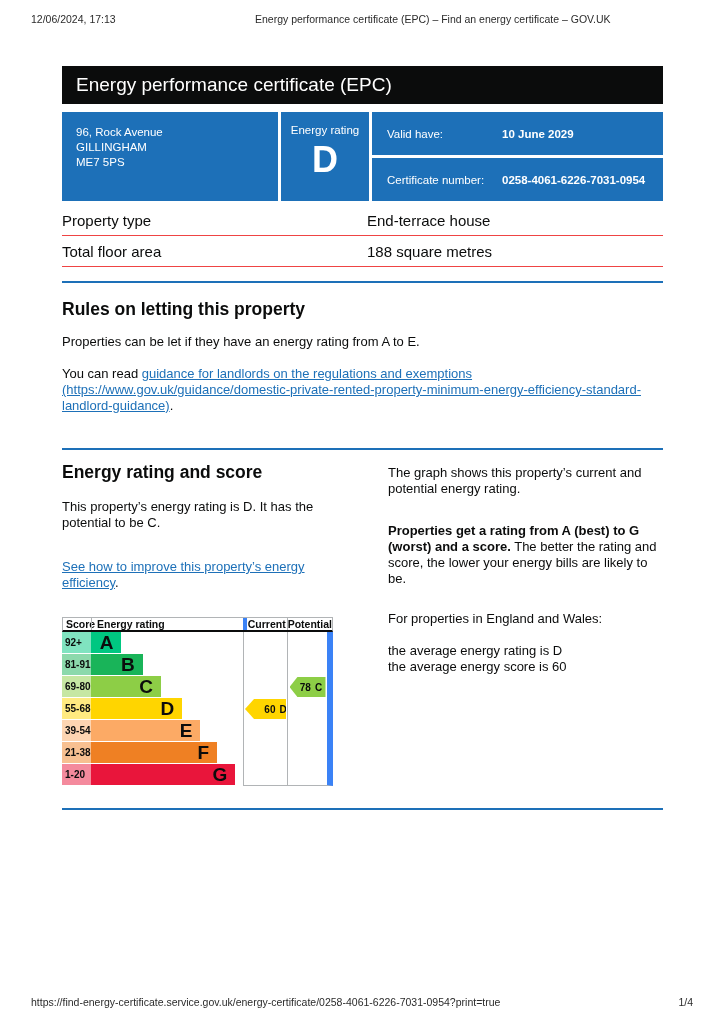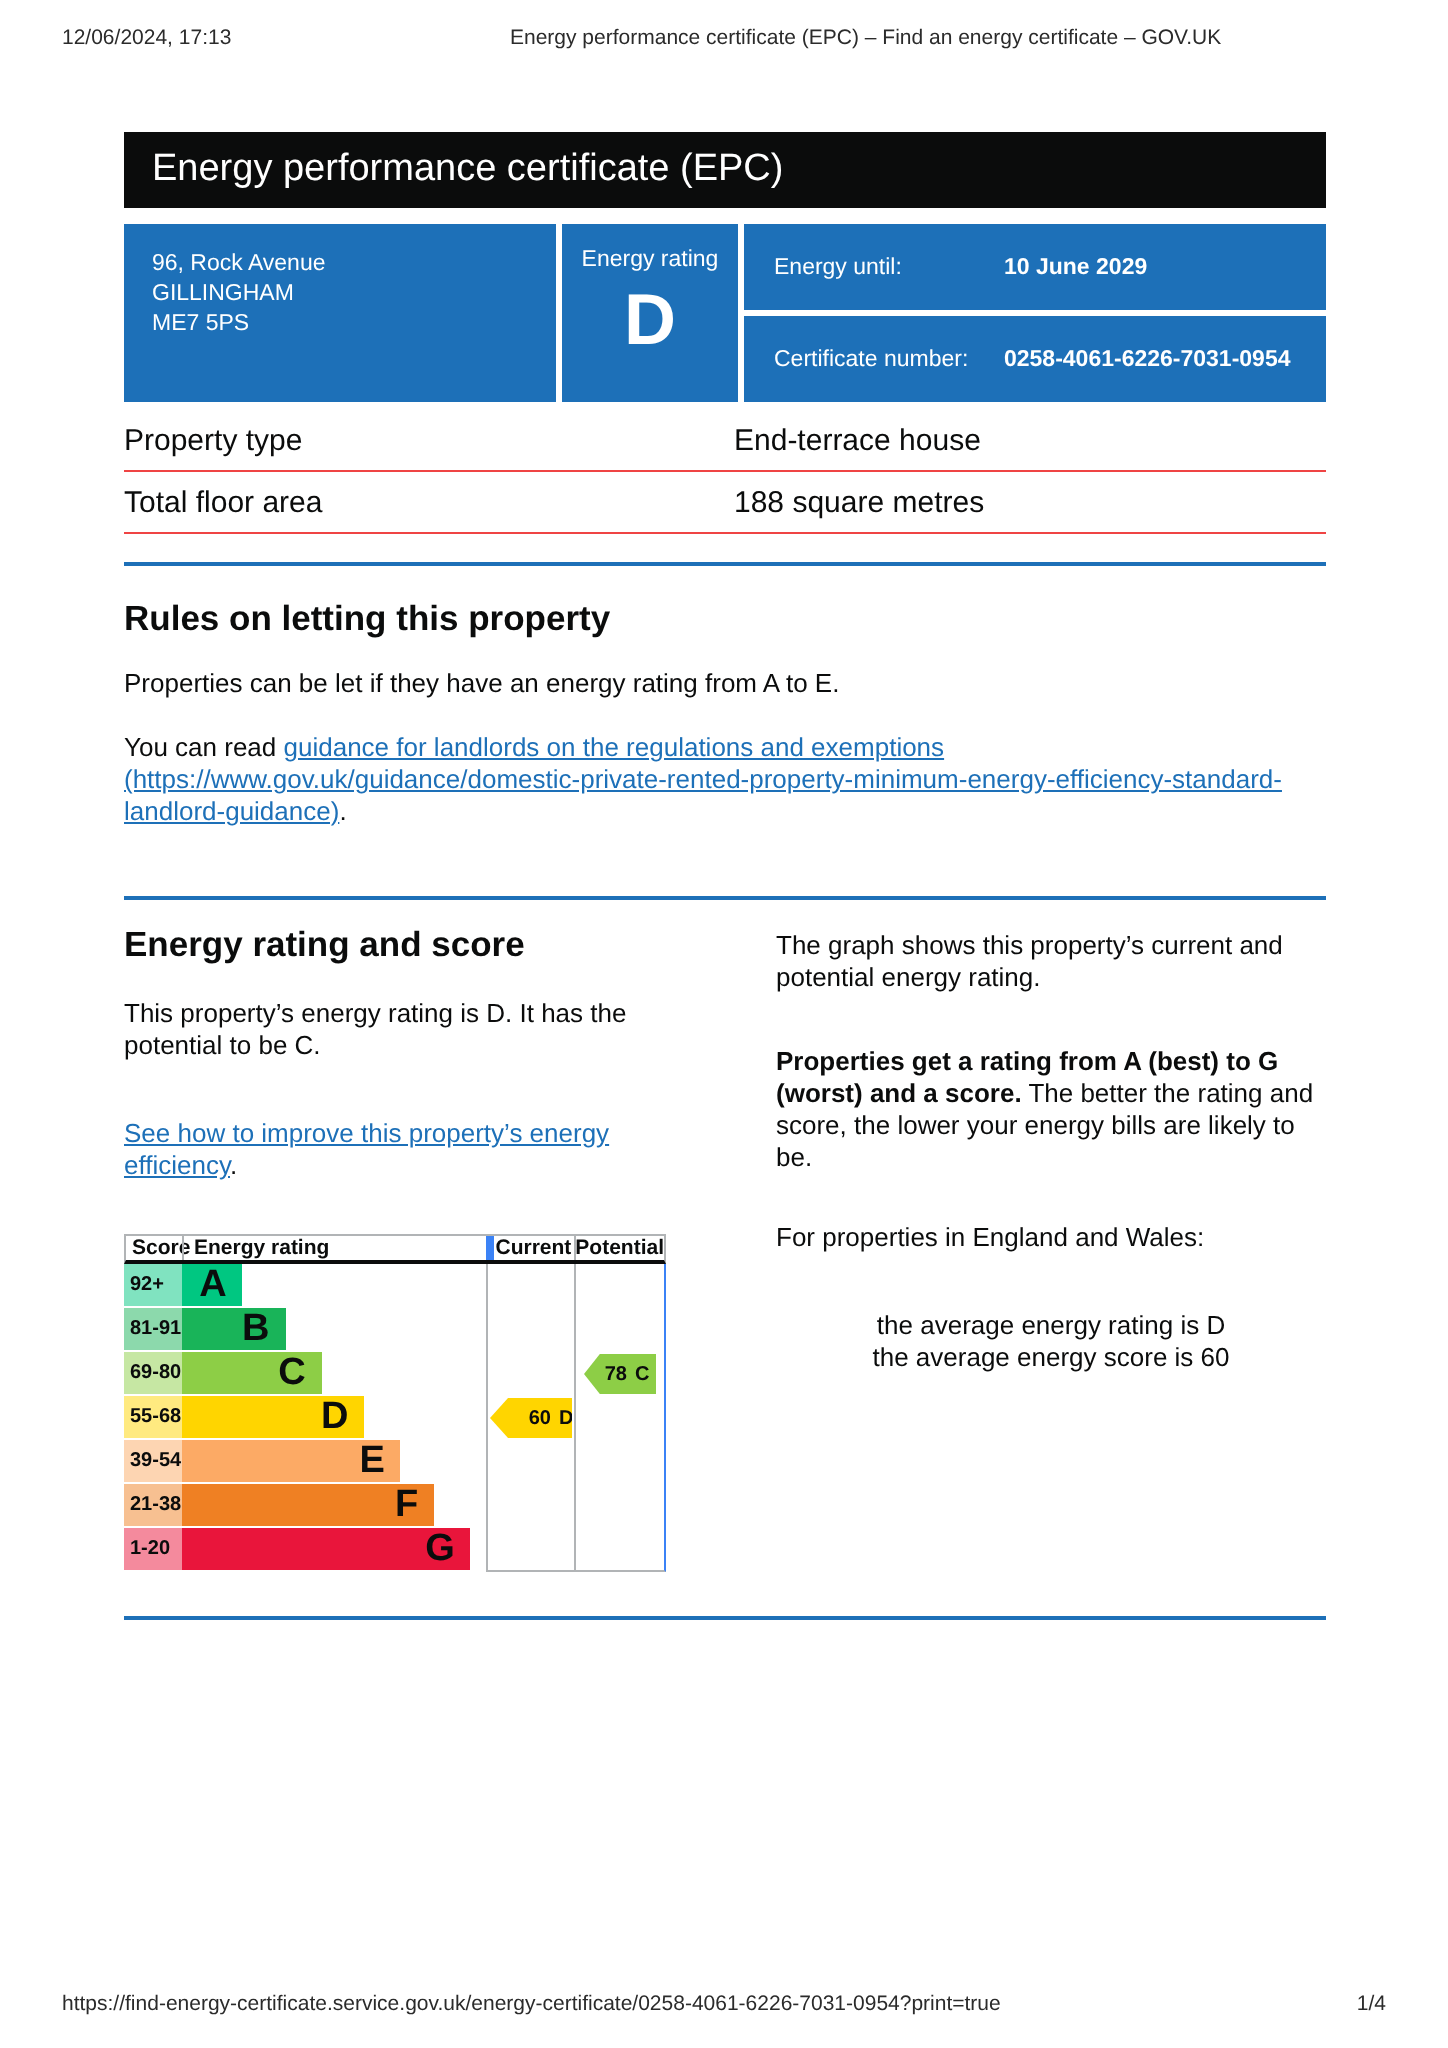--- a/index.html
+++ b/index.html
@@ -48,37 +48,37 @@
   a { color:#1d70b8; text-decoration:underline; }
   
   .two-col { margin-top:12px; display:flex; gap:36px; }
   .col-left { width:290px; }
   .col-right { flex:1; padding-top:3px; }
   .col-left .p1 { margin-top:16px; }
   .col-left .p-link { margin-top:28px; }
   .col-right .p1 { margin-top:0; }
   .col-right .p2 { margin-top:26px; }
   .col-right .p3 { margin-top:24px; }
-  .col-right .p4 { margin-top:28px;text-align:center; }
+  .col-right .p4 { margin-top:16px; }
   
   .chart { margin-top:26px; width:271px; }
   .chart-header { display:flex; height:15px; border:1px solid #b1b4b6; border-bottom:2px solid #0b0c0c;
     font-size:10.5px; font-weight:bold; align-items:center; }
   .chart-header .h-score { width:28px; padding-left:3px; }
   .chart-header .h-band { width:152px; padding-left:5px; border-left:1px solid #b1b4b6; align-self:stretch; display:flex; align-items:center; }
   .chart-header .h-current { width:44px; text-align:center; border-left:4px solid #3b82f6; align-self:stretch; display:flex; align-items:center; justify-content:center; }
   .chart-header .h-potential { flex:1; text-align:center; border-left:1px solid #b1b4b6; align-self:stretch; display:flex; align-items:center; justify-content:center; }
   .chart-row { display:flex; height:22px; }
   .score-cell { width:29px; font-size:10px; font-weight:bold; display:flex; align-items:center;
     padding-left:3px; height:21px; }
   .band-col { width:152px; }
   .band { height:21px; display:flex; align-items:center; justify-content:flex-end; padding-right:8px; }
   .band-letter { font-size:19px; font-weight:bold; line-height:21px; }
   .current-col { width:44px; border-left:1px solid #b1b4b6; display:flex; align-items:center; justify-content:center; }
-  .potential-col { width:46px; border-left:1px solid #b1b4b6; border-right:1px solid #3b82f6;
+  .potential-col { width:46px; border-left:1px solid #b1b4b6; border-right:6px solid #3b82f6;
     display:flex; align-items:center; justify-content:center; }
   .chart-row.last .current-col, .chart-row.last .potential-col { border-bottom:1px solid #b1b4b6; }
   .marker { height:20px; display:flex; align-items:center; justify-content:center; gap:4px;
     font-size:10px; font-weight:bold; padding-left:7px;
     clip-path:polygon(0 50%, 22% 0, 100% 0, 100% 100%, 22% 100%); }
   .marker.current { width:41px; }
   .marker.potential { width:36px; }
 </style>
 </head>
 <body>
@@ -99,21 +99,21 @@
       <div>96, Rock Avenue</div>
       <div>GILLINGHAM</div>
       <div>ME7 5PS</div>
     </div>
     <div class="box rating-box">
       <div class="rating-label">Energy rating</div>
       <div class="rating-letter">D</div>
     </div>
     <div class="validity-col">
       <div class="box validity-box">
-        <span>Energy until:</span>
+        <span>Valid have:</span>
         <span class="val">10 June 2029</span>
       </div>
       <div class="box validity-box">
         <span>Certificate number:</span>
         <span class="val">0258-4061-6226-7031-0954</span>
       </div>
     </div>
   </div>
 
   <div class="prop-table">

